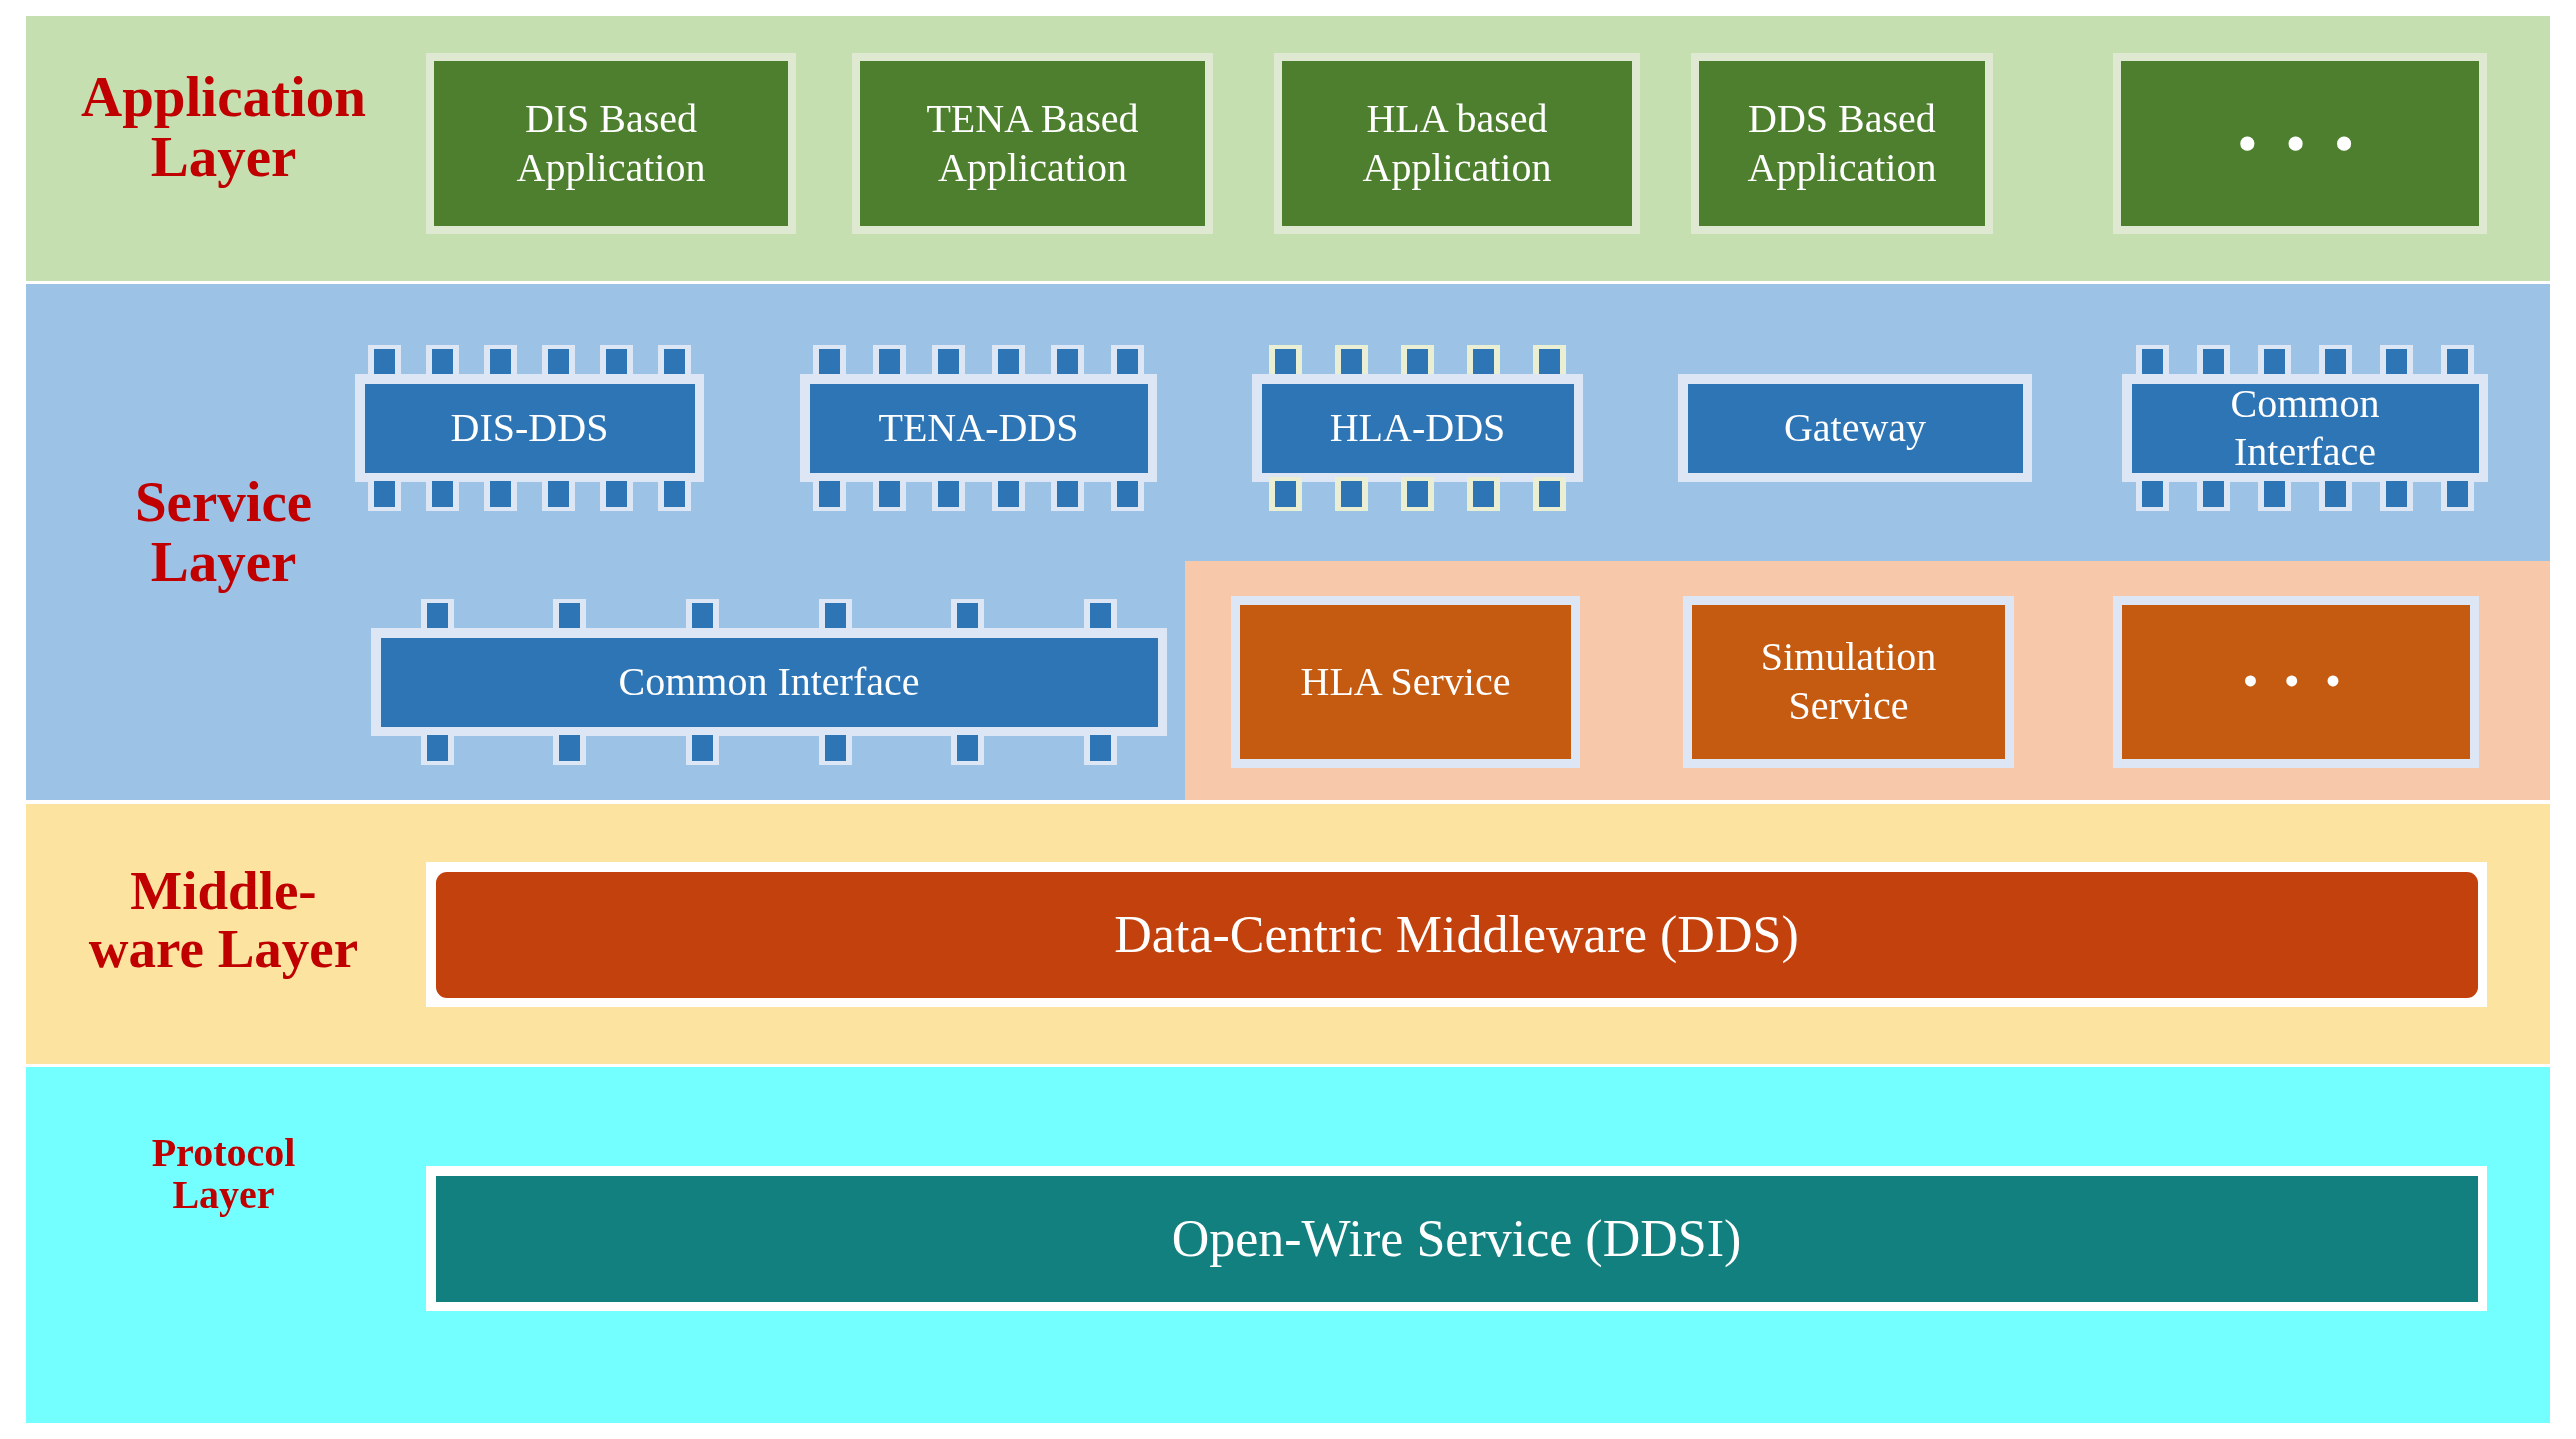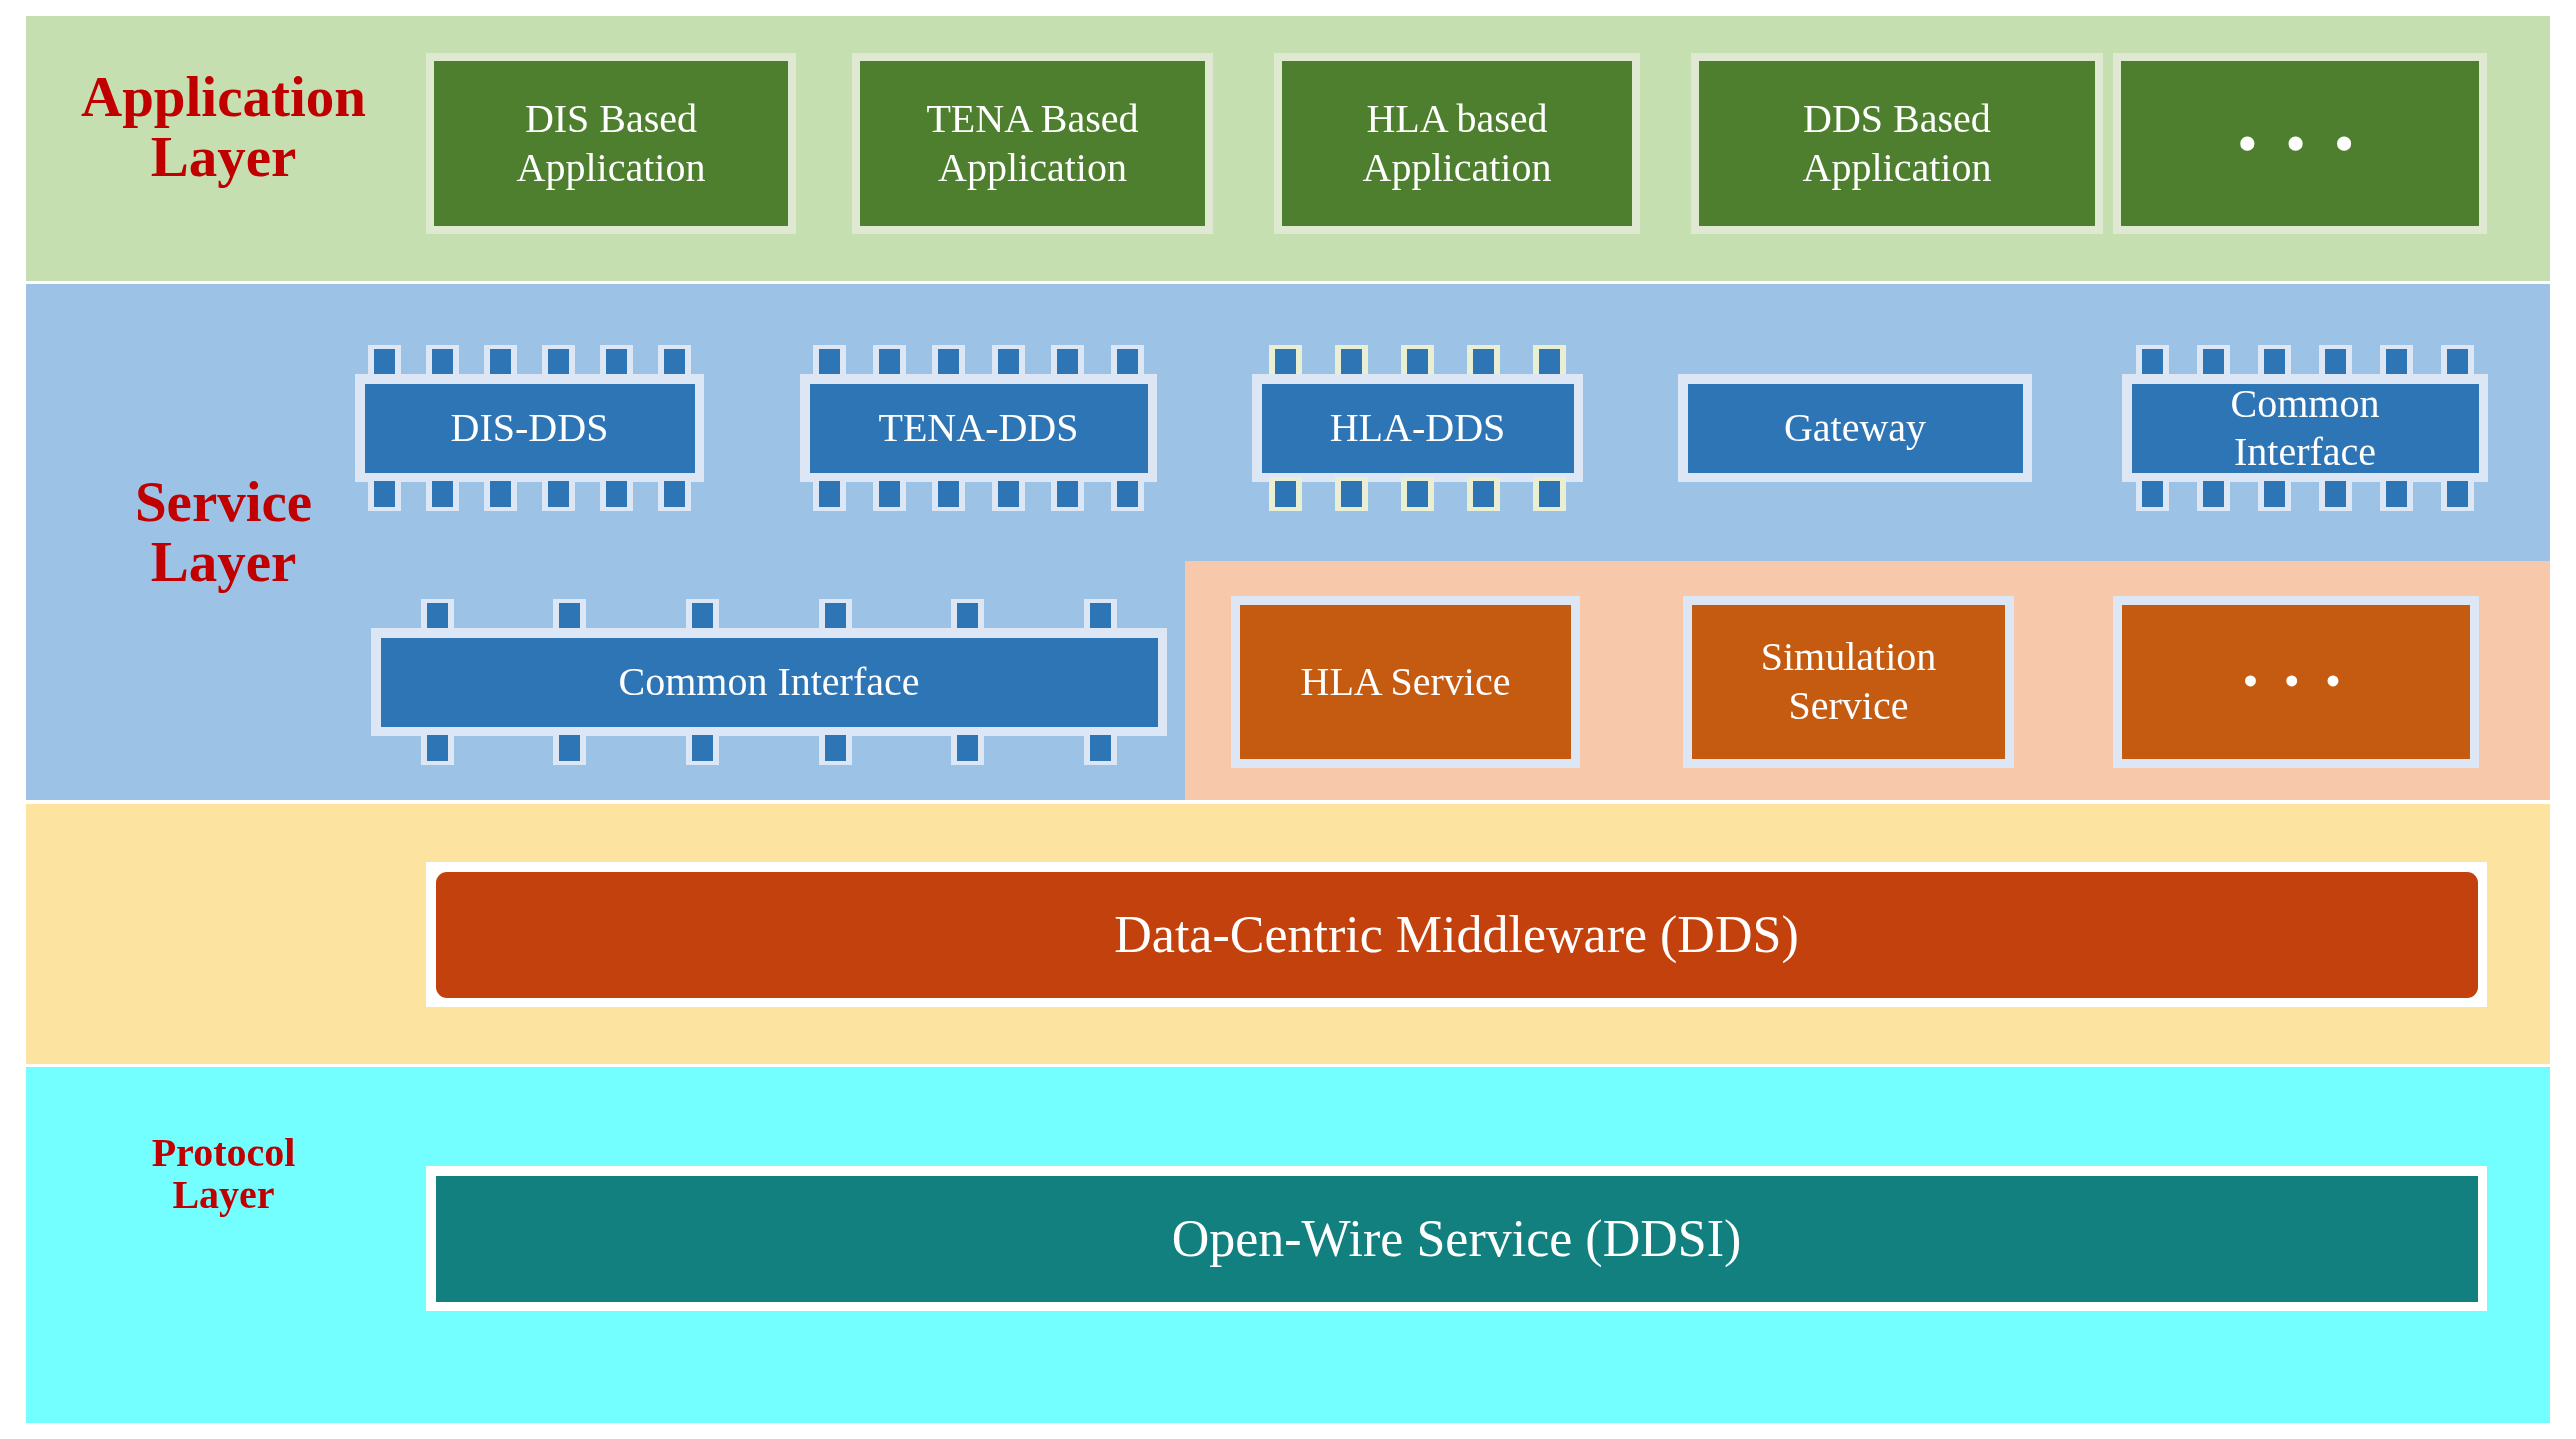--- a/index.html
+++ b/index.html
@@ -77,21 +77,21 @@
 
   <div class="app-box" style="left:426px;width:370px;">
     <div class="app-inner">DIS Based<br>Application</div>
   </div>
   <div class="app-box" style="left:852px;width:361px;">
     <div class="app-inner">TENA Based<br>Application</div>
   </div>
   <div class="app-box" style="left:1274px;width:366px;">
     <div class="app-inner">HLA based<br>Application</div>
   </div>
-  <div class="app-box" style="left:1691px;width:412px;">
+  <div class="app-box" style="left:1691px;width:302px;">
     <div class="app-inner">DDS Based<br>Application</div>
   </div>
   <div class="app-box" style="left:2113px;width:374px;">
     <div class="app-inner ellipsis">• • •</div>
   </div>
 
   <div class="band band-coupler"></div>
 
   <div class="layer-label ll-coupler">
     <div>Service</div>
@@ -335,20 +335,24 @@
           <i></i>
         </span>
       <span class="pin">
           <i></i>
         </span>
     </div>
   </div>
 
   <div class="band band-mw"></div>
 
+  <div class="layer-label ll-mw">
+    <div>Middle-</div>
+    <div>ware Layer</div>
+  </div>
 
   <div class="wide-bar bar-mw">
     <div class="wide-inner">Data-Centric Middleware (DDS)</div>
   </div>
 
   <div class="band band-proto"></div>
 
   <div class="layer-label ll-proto">
     <div>Protocol</div>
     <div>Layer</div>

